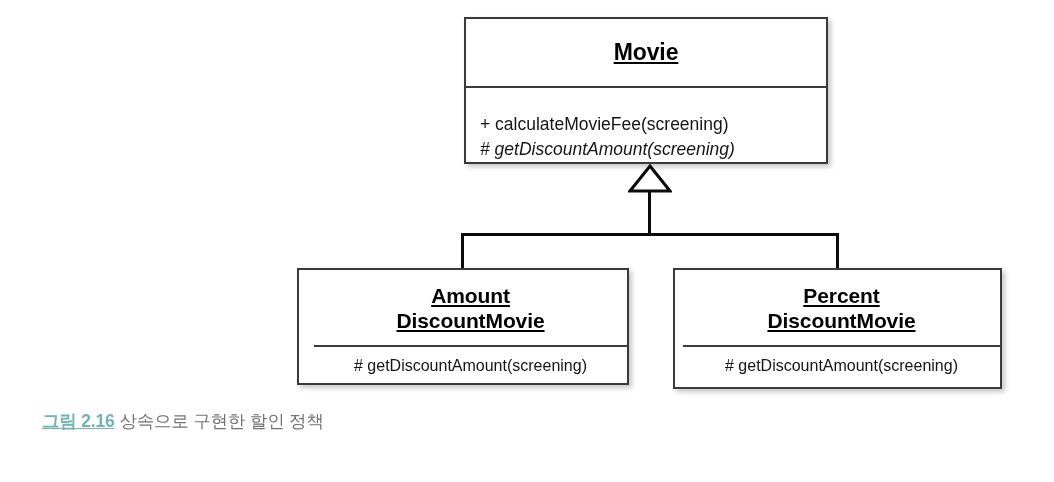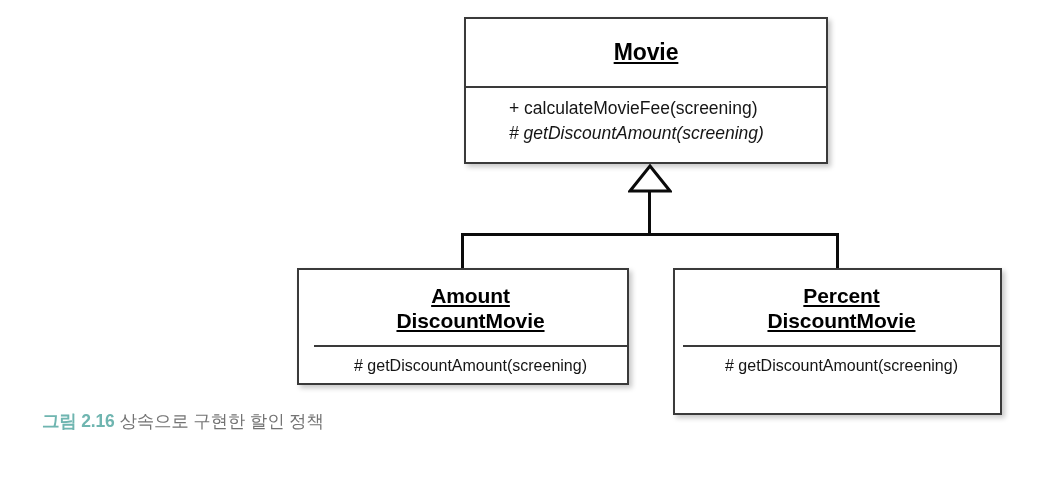--- a/index.html
+++ b/index.html
@@ -45,44 +45,43 @@
   }
   .uml-members {
     box-sizing: border-box;
     color: #151515;
   }
 
   
   #class-movie { left: 464px; top: 17px; width: 364px; height: 147px; }
   #class-movie .uml-name-row { height: 67px; font-size: 23px; }
   #class-movie .uml-members {
-    padding: 8px 0 0 14px;
+    padding: 24px 0 0 14px;
     font-size: 17.5px;
     line-height: 25px;
-    margin-left: 29px;
   }
   .member-abstract { font-style: italic; }
 
   
   .uml-sub .uml-name-row {
     height: 75px;
     font-size: 21px;
     line-height: 25px;
     flex-direction: column;
     justify-content: center;
   }
   .uml-sub .uml-members {
     height: 38px;
     display: flex;
     align-items: center;
     justify-content: center;
     font-size: 16px;
   }
   #class-amount  { left: 297px; top: 268px; width: 332px; height: 117px; padding-left: 15px; }
-  #class-percent { left: 673px; top: 268px; width: 329px; height: 147px; padding-left: 8px; }
+  #class-percent { left: 673px; top: 268px; width: 329px; height: 121px; padding-left: 8px; }
 
   
   .conn {
     position: absolute;
     background: #0b0b0b;
   }
   .conn-v { width: 3px; }
   .conn-h { height: 3px; }
 
   #conn-stem      { left: 648px; top: 189px;  width: 3px;   height: 46px; }
@@ -105,20 +104,21 @@
     left: 42px;
     top: 409px;
     font-size: 17.5px;
     white-space: nowrap;
     line-height: 24px;
   }
   #caption-label {
     color: #6fb5b0;
     font-weight: bold;
     letter-spacing: -0.2px;
+    text-decoration: underline;
   }
   #caption-text {
     color: #737373;
     letter-spacing: -0.2px;
   }
 </style>
 </head>
 <body>
 
 <div id="canvas">

